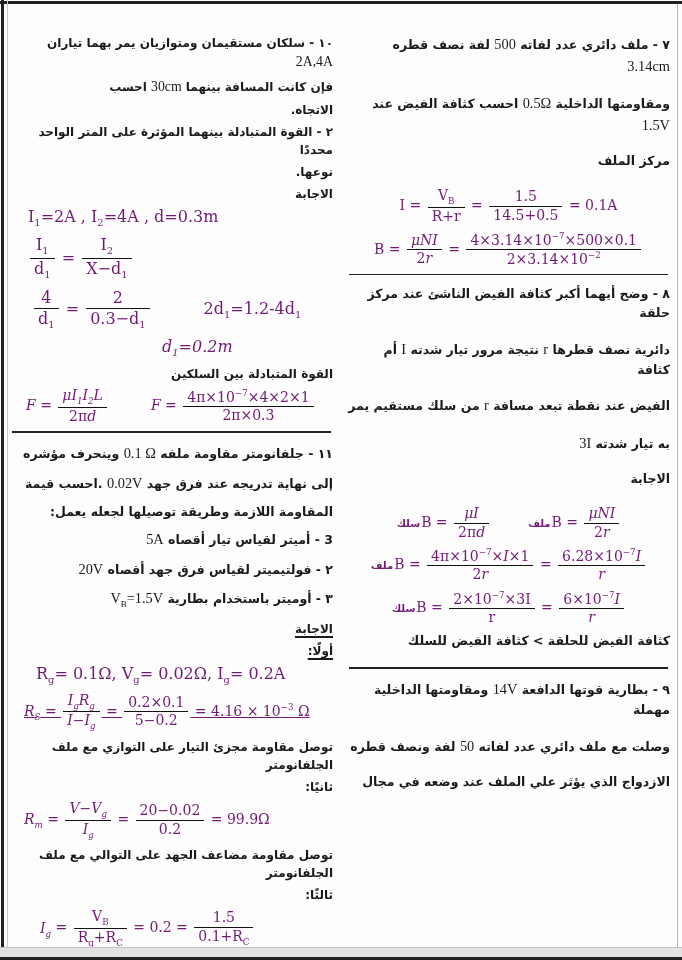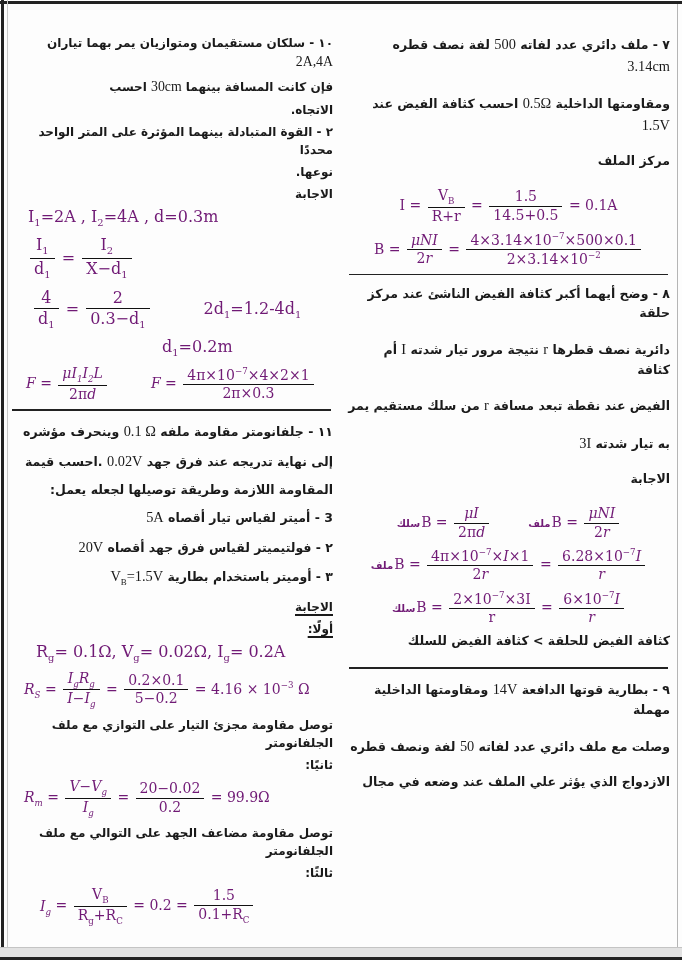--- a/index.html
+++ b/index.html
@@ -72,33 +72,34 @@
     <div class="col">
         <div class="p tight"><span class="ar-run">١٠ - سلكان مستقيمان ومتوازيان يمر بهما تياران </span><span class="m-run">2A,4A</span></div>
         <div class="p tight"><span class="ar-run">فإن كانت المسافة بينهما </span><span class="m-run">30cm</span><span class="ar-run"> احسب</span></div>
         <div class="p tight"><span class="ar-run">الاتجاه.</span></div>
         <div class="p tight"><span class="ar-run">٢ - القوة المتبادلة بينهما المؤثرة على المتر الواحد محددًا</span></div>
         <div class="p tight"><span class="ar-run">نوعها.</span></div>
         <div class="p tight"><span class="ar-run">الاجابة</span></div>
         <div class="math lg" style="padding-left: 18px;"><span>I<sub>1</sub>=2A , I<sub>2</sub>=4A , d=0.3m</span></div>
         <div class="math lg" style="padding-left: 18px;"><span class="frac"><span class="fn">I<sub>1</sub></span><span class="fd">d<sub>1</sub></span></span><span> = </span><span class="frac"><span class="fn">I<sub>2</sub></span><span class="fd">X−d<sub>1</sub></span></span></div>
         <div class="math lg" style="padding-left: 22px;"><span class="frac"><span class="fn">4</span><span class="fd">d<sub>1</sub></span></span><span> = </span><span class="frac"><span class="fn">2</span><span class="fd">0.3−d<sub>1</sub></span></span><span class="gap" style="width: 52px;"></span><span>2d<sub>1</sub>=1.2-4d<sub>1</sub></span></div>
-        <div class="math lg" style="padding-left: 152px;"><span>d<sub>1</sub>=0.2m</span></div>
+        <div class="math lg" style="padding-left: 152px; font-style: italic;"><span>d<sub>1</sub>=0.2m</span></div>
+        <div class="p tight"><span class="ar-run">القوة المتبادلة بين السلكين</span></div>
         <div class="math" style="padding-left: 16px;"><span><i>F</i> = </span><span class="frac"><span class="fn"><i>μI<sub>1</sub>I<sub>2</sub>L</i></span><span class="fd">2π<i>d</i></span></span><span class="gap" style="width: 42px;"></span><span><i>F</i> = </span><span class="frac"><span class="fn">4π×10<sup>−7</sup>×4×2×1</span><span class="fd">2π×0.3</span></span></div>
         <div class="hr thick"></div>
         <div class="p mid"><span class="ar-run">١١ - جلفانومتر مقاومة ملفه </span><span class="m-run">0.1 Ω</span><span class="ar-run"> وينحرف مؤشره</span></div>
         <div class="p mid"><span class="ar-run">إلى نهاية تدريجه عند فرق جهد </span><span class="m-run">0.02V</span><span class="ar-run"> .احسب قيمة</span></div>
         <div class="p mid"><span class="ar-run">المقاومة اللازمة وطريقة توصيلها لجعله يعمل:</span></div>
         <div class="p mid"><span class="ar-run">3 - أميتر لقياس تيار أقصاه </span><span class="m-run">5A</span></div>
         <div class="p mid"><span class="ar-run">٢ - فولتيميتر لقياس فرق جهد أقصاه </span><span class="m-run">20V</span></div>
         <div class="p mid"><span class="ar-run">٣ - أوميتر باستخدام بطارية </span><span class="m-run">V<sub>B</sub>=1.5V</span></div>
         <div class="p tight"><span class="ar-run u">الاجابة</span></div>
         <div class="p tight"><span class="ar-run u">أولًا:</span></div>
         <div class="math lg" style="padding-left: 26px;"><span>R<sub>g</sub>= 0.1Ω, V<sub>g</sub>= 0.02Ω, I<sub>g</sub>= 0.2A</span></div>
-        <div class="math" style="padding-left: 14px;"><span><i>R<sub>S</sub></i> = </span><span class="frac"><span class="fn"><i>I<sub>g</sub>R<sub>g</sub></i></span><span class="fd"><i>I−I<sub>g</sub></i></span></span><span> = </span><span class="frac"><span class="fn">0.2×0.1</span><span class="fd">5−0.2</span></span><span> = 4.16 × 10<sup>−3</sup> Ω</span></div>
+        <div class="math" style="padding-left: 14px; text-decoration: underline;"><span><i>R<sub>S</sub></i> = </span><span class="frac"><span class="fn"><i>I<sub>g</sub>R<sub>g</sub></i></span><span class="fd"><i>I−I<sub>g</sub></i></span></span><span> = </span><span class="frac"><span class="fn">0.2×0.1</span><span class="fd">5−0.2</span></span><span> = 4.16 × 10<sup>−3</sup> Ω</span></div>
         <div class="p tight"><span class="ar-run">توصل مقاومة مجزئ التيار على التوازي مع ملف الجلفانومتر</span></div>
         <div class="p tight"><span class="ar-run">ثانيًا:</span></div>
         <div class="math" style="padding-left: 14px;"><span><i>R<sub>m</sub></i> = </span><span class="frac"><span class="fn"><i>V−V<sub>g</sub></i></span><span class="fd"><i>I<sub>g</sub></i></span></span><span> = </span><span class="frac"><span class="fn">20−0.02</span><span class="fd">0.2</span></span><span> = 99.9Ω</span></div>
         <div class="p tight"><span class="ar-run">توصل مقاومة مضاعف الجهد على التوالي مع ملف الجلفانومتر</span></div>
         <div class="p tight"><span class="ar-run">ثالثًا:</span></div>
         <div class="math" style="padding-left: 30px;"><span><i>I<sub>g</sub></i> = </span><span class="frac"><span class="fn">V<sub>B</sub></span><span class="fd">R<sub>g</sub>+R<sub>C</sub></span></span><span> = 0.2 = </span><span class="frac"><span class="fn">1.5</span><span class="fd">0.1+R<sub>C</sub></span></span></div>
       </div>
   </div>
   <div class="bottom-strip"></div>
   <div class="next-page-edge"></div>

